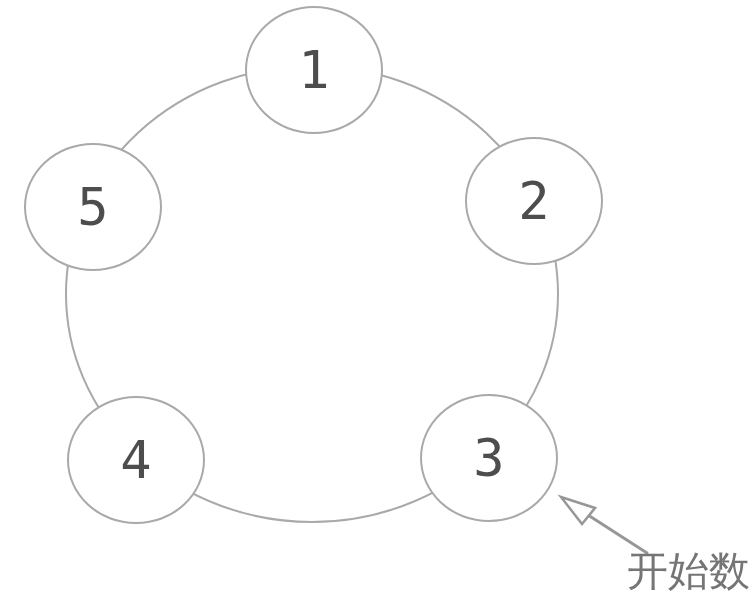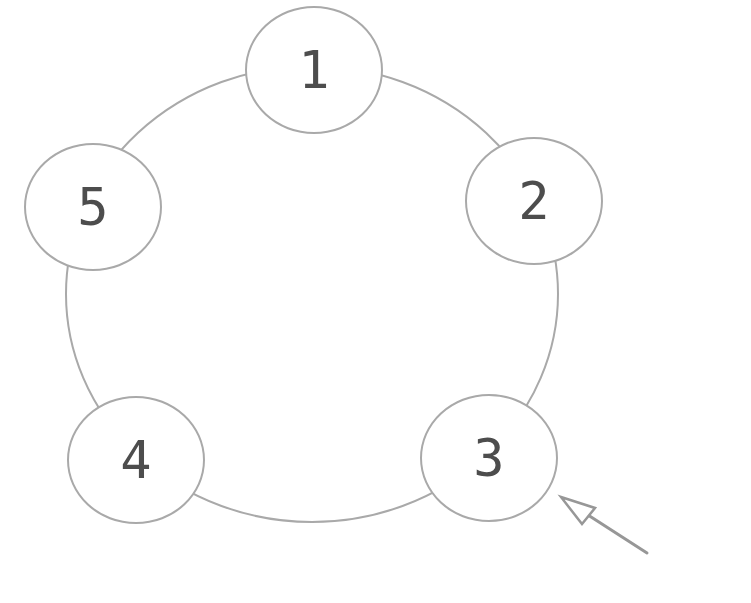--- a/index.html
+++ b/index.html
@@ -77,14 +77,15 @@
   <div class="node node-3">
     <span class="digit">3</span>
   </div>
   <div class="node node-4">
     <span class="digit">4</span>
   </div>
   <div class="node node-5">
     <span class="digit">5</span>
   </div>
 
+  <div class="annotation">开始数</div>
 
 </div>
 
 </body></html>

